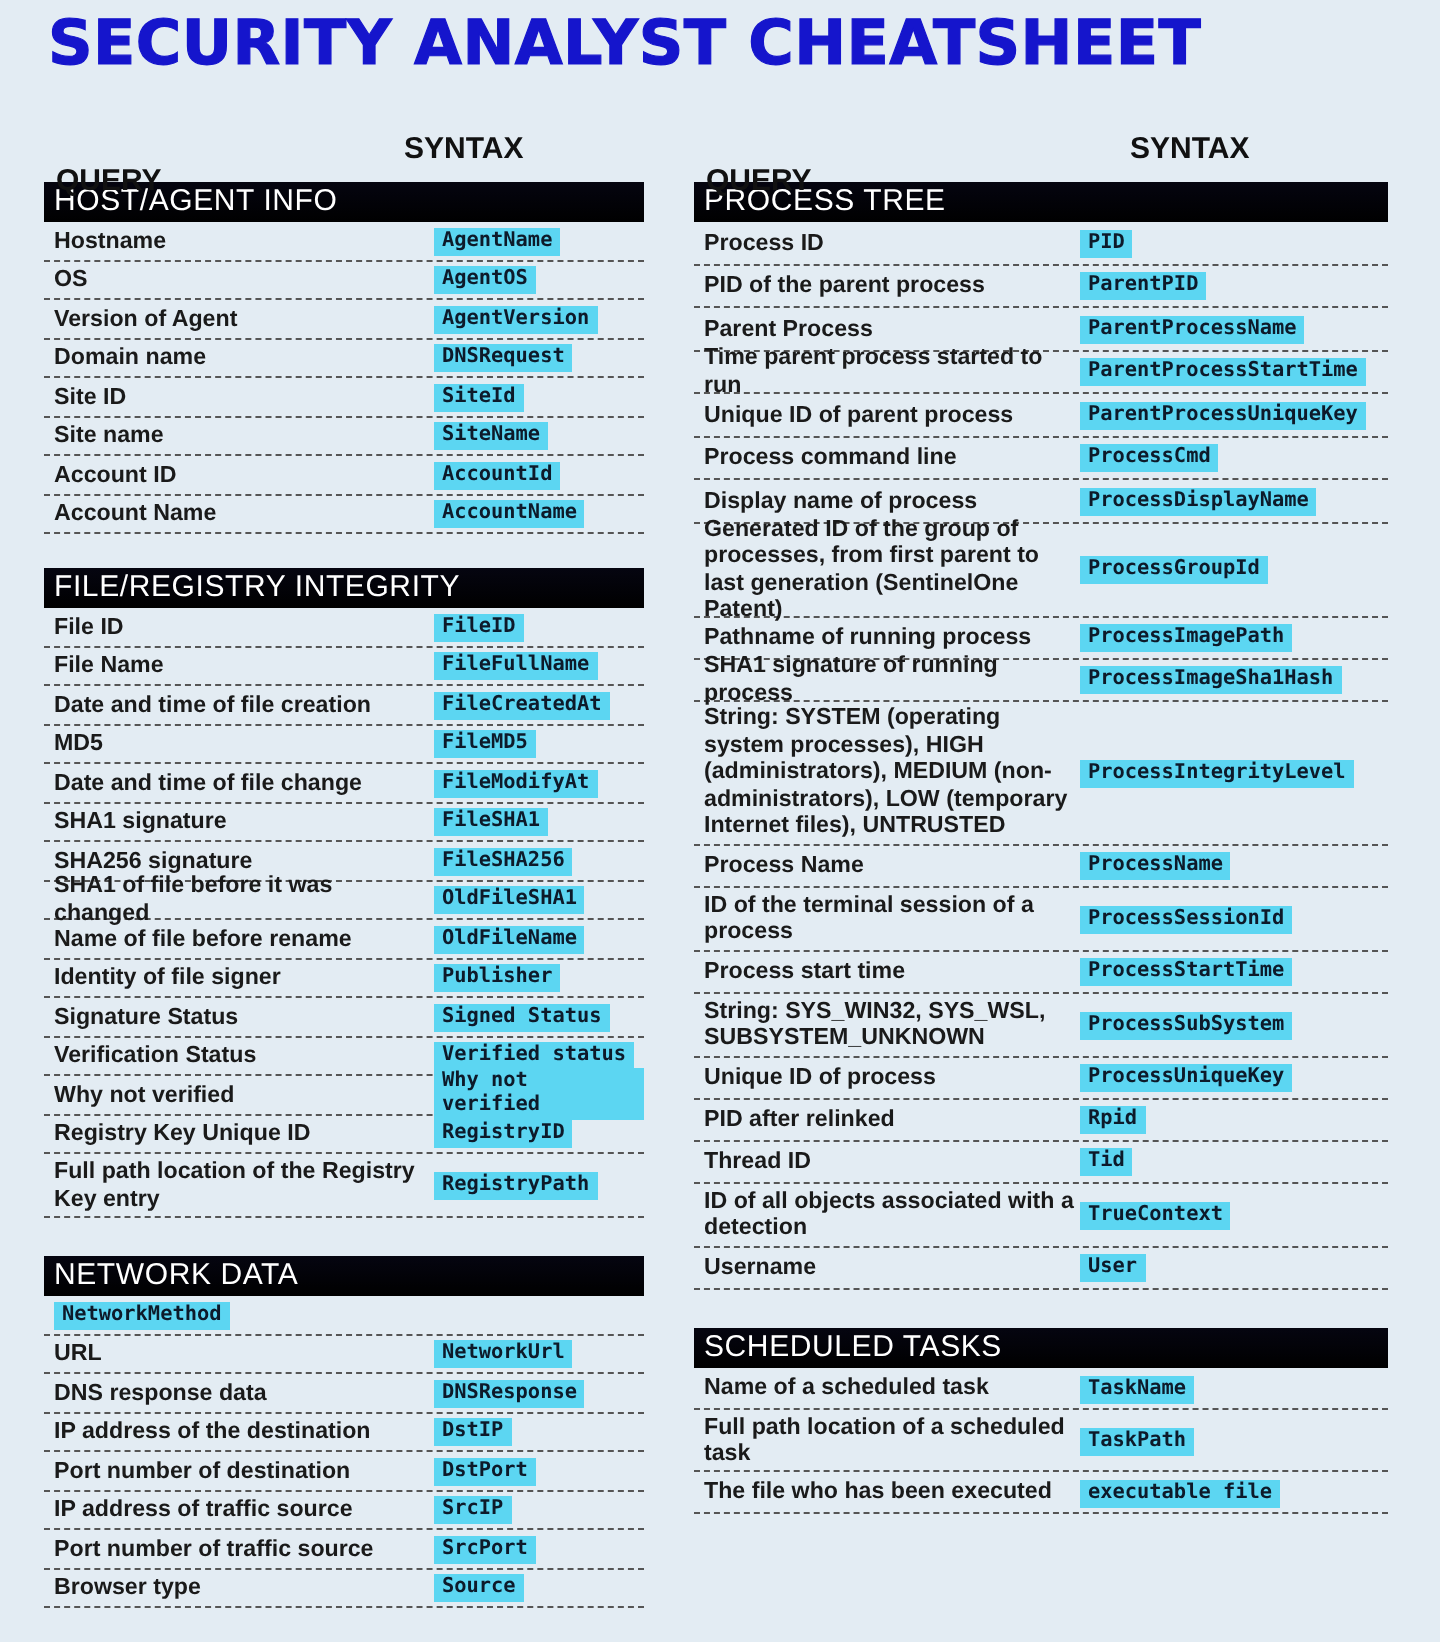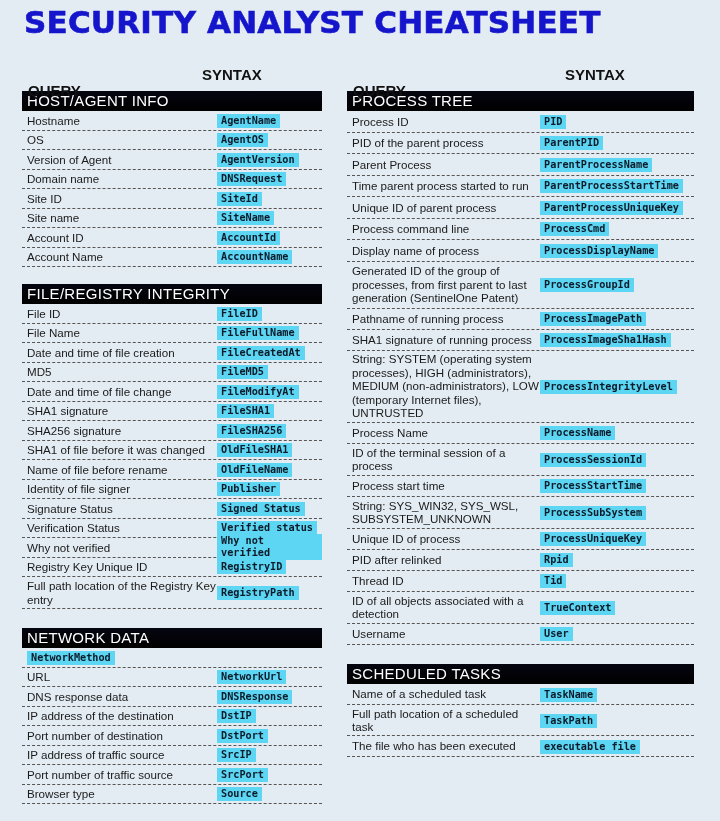--- a/index.html
+++ b/index.html
@@ -30,21 +30,21 @@
     background: linear-gradient(#050510, #000);
     color: #fff; font-size: 15px; letter-spacing: 0.3px;
     height: 20px; line-height: 20px; padding-left: 5px;
   }
   .row {
     display: flex; align-items: center;
     border-bottom: 1px dashed #555;
     font-size: 11.6px; line-height: 13.5px;
     padding: 0 0 0 5px;
   }
-  .row .q { flex: 0 0 auto; }
+  .row .q { flex: 0 0 auto; font-weight: bold; }
   .left .row .q { width: 190px; }
   .right .row .q { width: 188px; }
   .chip {
     display: inline-block;
     background: #5cd6f2;
     font-family: "DejaVu Sans Mono", monospace;
     font-weight: 700; font-size: 10.2px;
     color: #0d1a2a;
     padding: 1px 4px; line-height: 12px;
   }

